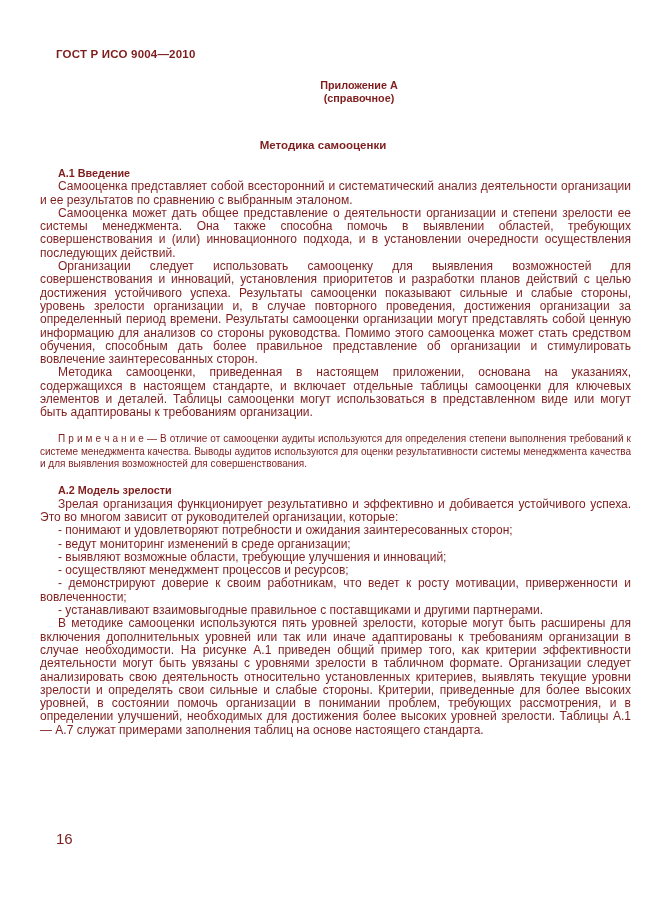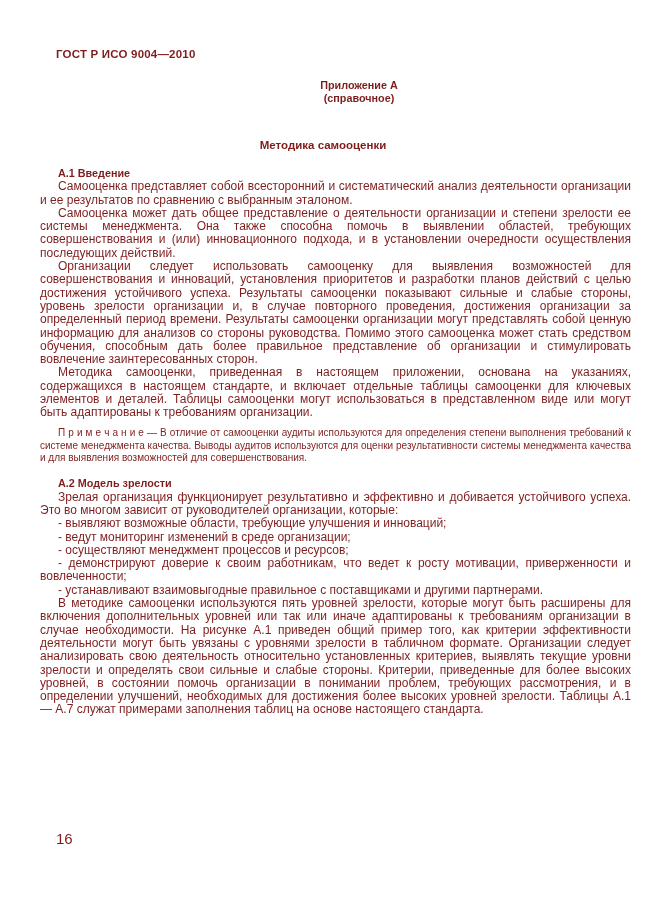--- a/index.html
+++ b/index.html
@@ -56,21 +56,21 @@
     text-indent: 18px;
   }
   .content p.sec-heading {
     font-weight: bold;
     font-size: 10.8px;
     text-align: left;
   }
   .content p.note {
     font-size: 10px;
     line-height: 12.9px;
-    margin: 7px 0;
+    margin: 13px 0;
   }
   .content p.sec-heading.a2 {
     margin-top: 12px;
   }
   .page-number {
     position: absolute;
     left: 56px;
     top: 830px;
     font-size: 15px;
   }
@@ -97,22 +97,23 @@
     <p>Самооценка может дать общее представление о деятельности организации и степени зрелости ее системы менеджмента. Она также способна помочь в выявлении областей, требующих совершенствования и (или) инновационного подхода, и в установлении очередности осуществления последующих действий.</p>
     <p>Организации следует использовать самооценку для выявления возможностей для совершенствования и инноваций, установления приоритетов и разработки планов действий с целью достижения устойчивого успеха. Результаты самооценки показывают сильные и слабые стороны, уровень зрелости организации и, в случае повторного проведения, достижения организации за определенный период времени. Результаты самооценки организации могут представлять собой ценную информацию для анализов со стороны руководства. Помимо этого самооценка может стать средством обучения, способным дать более правильное представление об организации и стимулировать вовлечение заинтересованных сторон.</p>
     <p>Методика самооценки, приведенная в настоящем приложении, основана на указаниях, содержащихся в настоящем стандарте, и включает отдельные таблицы самооценки для ключевых элементов и деталей. Таблицы самооценки могут использоваться в представленном виде или могут быть адаптированы к требованиям организации.</p>
 
     <p class="note">П р и м е ч а н и е — В отличие от самооценки аудиты используются для определения степени выполнения требований к системе менеджмента качества. Выводы аудитов используются для оценки результативности системы менеджмента качества и для выявления возможностей для совершенствования.</p>
 
     <p class="sec-heading a2">А.2 Модель зрелости</p>
 
     <p>Зрелая организация функционирует результативно и эффективно и добивается устойчивого успеха. Это во многом зависит от руководителей организации, которые:</p>
 
+    <p>- понимают и удовлетворяют потребности и ожидания заинтересованных сторон;</p>
+    <p>- ведут мониторинг изменений в среде организации;</p>
     <p>- выявляют возможные области, требующие улучшения и инноваций;</p>
-    <p>- ведут мониторинг изменений в среде организации;</p>
     <p>- осуществляют менеджмент процессов и ресурсов;</p>
     <p>- демонстрируют доверие к своим работникам, что ведет к росту мотивации, приверженности и вовлеченности;</p>
     <p>- устанавливают взаимовыгодные правильное с поставщиками и другими партнерами.</p>
 
     <p>В методике самооценки используются пять уровней зрелости, которые могут быть расширены для включения дополнительных уровней или так или иначе адаптированы к требованиям организации в случае необходимости. На рисунке А.1 приведен общий пример того, как критерии эффективности деятельности могут быть увязаны с уровнями зрелости в табличном формате. Организации следует анализировать свою деятельность относительно установленных критериев, выявлять текущие уровни зрелости и определять свои сильные и слабые стороны. Критерии, приведенные для более высоких уровней, в состоянии помочь организации в понимании проблем, требующих рассмотрения, и в определении улучшений, необходимых для достижения более высоких уровней зрелости. Таблицы А.1 — А.7 служат примерами заполнения таблиц на основе настоящего стандарта.</p>
 
   </div>
 
   <div class="page-number">16</div>
 

